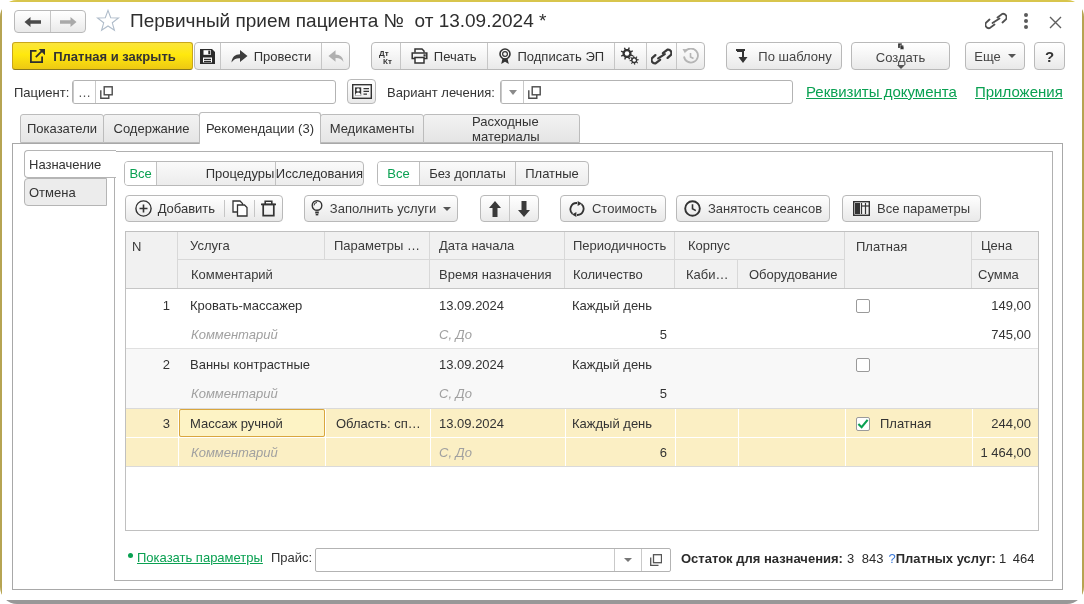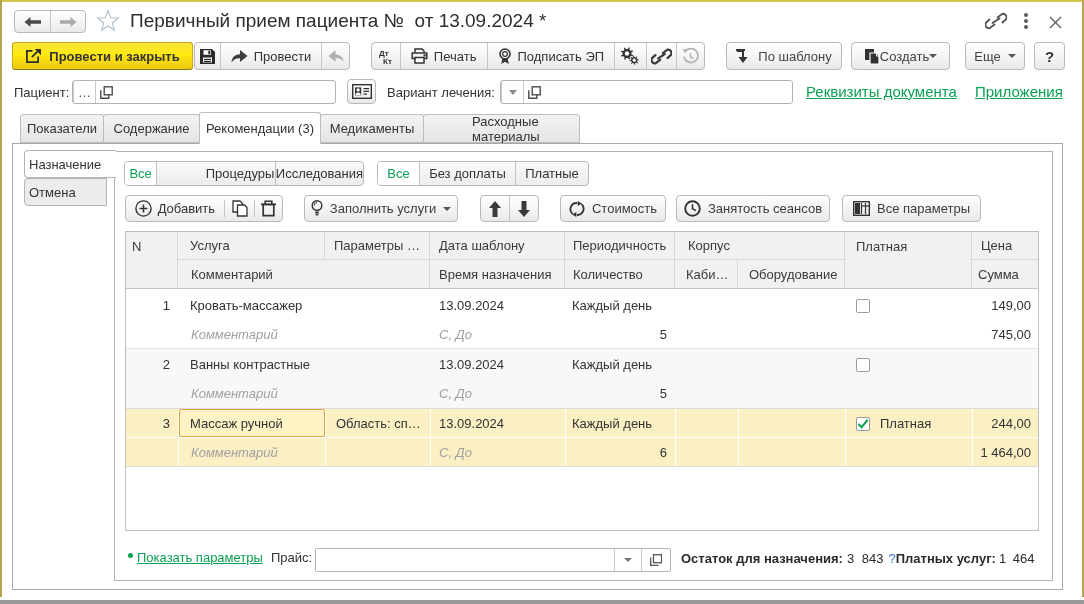--- a/index.html
+++ b/index.html
@@ -1,16 +1,16 @@
 <!DOCTYPE html>
 <html><head><meta charset="utf-8">
 <style>
   html,body{margin:0;padding:0;}
   #win{position:relative;width:1084px;height:604px;background:#fff;overflow:hidden;
-    font-family:"Liberation Sans",sans-serif;font-size:13px;color:#333;}
+    font-family:"Liberation Sans",sans-serif;font-size:13px;color:#333;border-radius:17px;}
   .abs{position:absolute;box-sizing:border-box;}
   
   #frame-top{left:0;top:0;width:1084px;height:2px;background:#d8c54c;}
   #frame-left{left:0;top:0;width:2px;height:597px;background:#b6a452;}
   #frame-right{left:1082px;top:0;width:2px;height:597px;background:#b6a452;}
   #frame-bottom{left:0;top:600px;width:1084px;height:4px;background:#989898;}
   
   .btn{box-sizing:border-box;height:28px;border:1px solid #b9b9b9;border-radius:4px;
     background:linear-gradient(180deg,#ffffff 0%,#f6f6f6 45%,#e9e9e9 100%);
     display:flex;align-items:center;justify-content:center;color:#444;}
@@ -87,21 +87,21 @@
       border:1px solid #c9a61a;border-bottom-color:#8d7a1a;border-radius:3px;
       background:linear-gradient(180deg,#fbe53c 0%,#ffe80e 45%,#edc913 100%);
       display:flex;align-items:center;justify-content:center;gap:7px;">
     <svg width="17" height="16" viewBox="0 0 17 16">
         <g fill="none" stroke="#2e2e2e" stroke-width="1.8">
           <path d="M7.5 2.9 H1.9 V14.1 H13.1 V8.5"></path>
           <path d="M6.8 9.2 L13.8 2.2"></path>
         </g>
         <path d="M9.8 1 H16 V7.2 Z" fill="#2e2e2e"></path>
       </svg>
-    <b style="color:#333;">Провести и закрыть</b>
+    <b style="color:#333;">Платная и закрыть</b>
   </div>
   <div class="abs grp" style="left:194px;top:42px;width:156px;">
     <div class="cell" style="width:25px;">
         <svg width="17" height="17" viewBox="0 0 17 17">
           <path d="M1 1 H13 L16 4 V16 H1 Z" fill="#2b2b2b"></path>
           <rect x="4" y="9.5" width="9" height="5" fill="#fff"></rect>
           <rect x="4.5" y="2.2" width="7.5" height="4.6" fill="#fff"></rect>
           <rect x="9.3" y="2.6" width="2" height="3.6" fill="#2b2b2b"></rect>
           <rect x="5" y="10.8" width="7" height="1.3" fill="#2b2b2b"></rect>
           <rect x="5" y="12.9" width="7" height="1.3" fill="#2b2b2b"></rect>
@@ -174,21 +174,21 @@
         </svg>
       </div>
   </div>
   <div class="abs btn" style="left:726px;top:42px;width:116px;gap:8px;">
     <svg width="14" height="15" viewBox="0 0 14 15">
         <path d="M1 1 H8 V8 H11.5 L7 14 L2.5 8 H6 V3 H1 Z" fill="#333"></path>
         <path d="M0 0 h9 v2 H0 Z" fill="#333"></path>
       </svg>
     <span>По шаблону</span>
   </div>
-  <div class="abs btn" style="left:851px;top:42px;width:99px;">
+  <div class="abs btn" style="left:851px;top:42px;width:99px;flex-direction:column;">
     <svg width="16" height="17" viewBox="0 0 16 17">
         <rect x="1" y="1" width="9" height="11" fill="#333"></rect>
         <path d="M6 5 H13 L15 7 V16 H6 Z" fill="#333" stroke="#fff" stroke-width="1.2"></path>
         <path d="M12.5 5 V8 H15" stroke="#fff" stroke-width="1" fill="none"></path>
       </svg>
     <span>Создать</span>
       <span class="caret"></span>
   </div>
   <div class="abs btn" style="left:965px;top:42px;width:60px;gap:7px;">
       <span>Еще</span>
@@ -331,21 +331,21 @@
         <path d="M8 5 H16" stroke="#333" stroke-width="1.2"></path>
       </svg>
     <span>Все параметры</span>
   </div>
 
   <div class="abs" style="left:125px;top:231px;width:914px;height:300px;border:1px solid #c0c0c0;background:#fff;"></div>
 
   <div class="abs hcell" style="left:126px;top:232px;width:52px;height:57px;align-items:flex-start;padding-top:7px;padding-left:6px;">N</div>
   <div class="abs hcell" style="left:178px;top:232px;width:147px;height:28px;padding-left:12px;">Услуга</div>
   <div class="abs hcell" style="left:325px;top:232px;width:105px;height:28px;padding-left:9px;">Параметры …</div>
-  <div class="abs hcell" style="left:430px;top:232px;width:135px;height:28px;padding-left:9px;">Дата шаблону</div>
+  <div class="abs hcell" style="left:430px;top:232px;width:135px;height:28px;padding-left:9px;">Дата начала</div>
   <div class="abs hcell" style="left:565px;top:232px;width:110px;height:28px;padding-left:8px;">Периодичность</div>
   <div class="abs hcell" style="left:675px;top:232px;width:170px;height:28px;padding-left:13px;">Корпус</div>
   <div class="abs hcell" style="left:845px;top:232px;width:127px;height:57px;align-items:flex-start;padding-top:7px;padding-left:11px;">Платная</div>
   <div class="abs hcell" style="left:972px;top:232px;width:66px;height:28px;padding-left:9px;border-right:none;">Цена</div>
   <div class="abs hcell" style="left:178px;top:260px;width:252px;height:29px;padding-left:13px;">Комментарий</div>
   <div class="abs hcell" style="left:430px;top:260px;width:135px;height:29px;padding-left:9px;">Время назначения</div>
   <div class="abs hcell" style="left:565px;top:260px;width:110px;height:29px;padding-left:8px;">Количество</div>
   <div class="abs hcell" style="left:675px;top:260px;width:63px;height:29px;padding-left:11px;">Каби…</div>
   <div class="abs hcell" style="left:738px;top:260px;width:107px;height:29px;padding-left:11px;">Оборудование</div>
   <div class="abs hcell" style="left:972px;top:260px;width:66px;height:29px;padding-left:6px;border-right:none;">Сумма</div>

